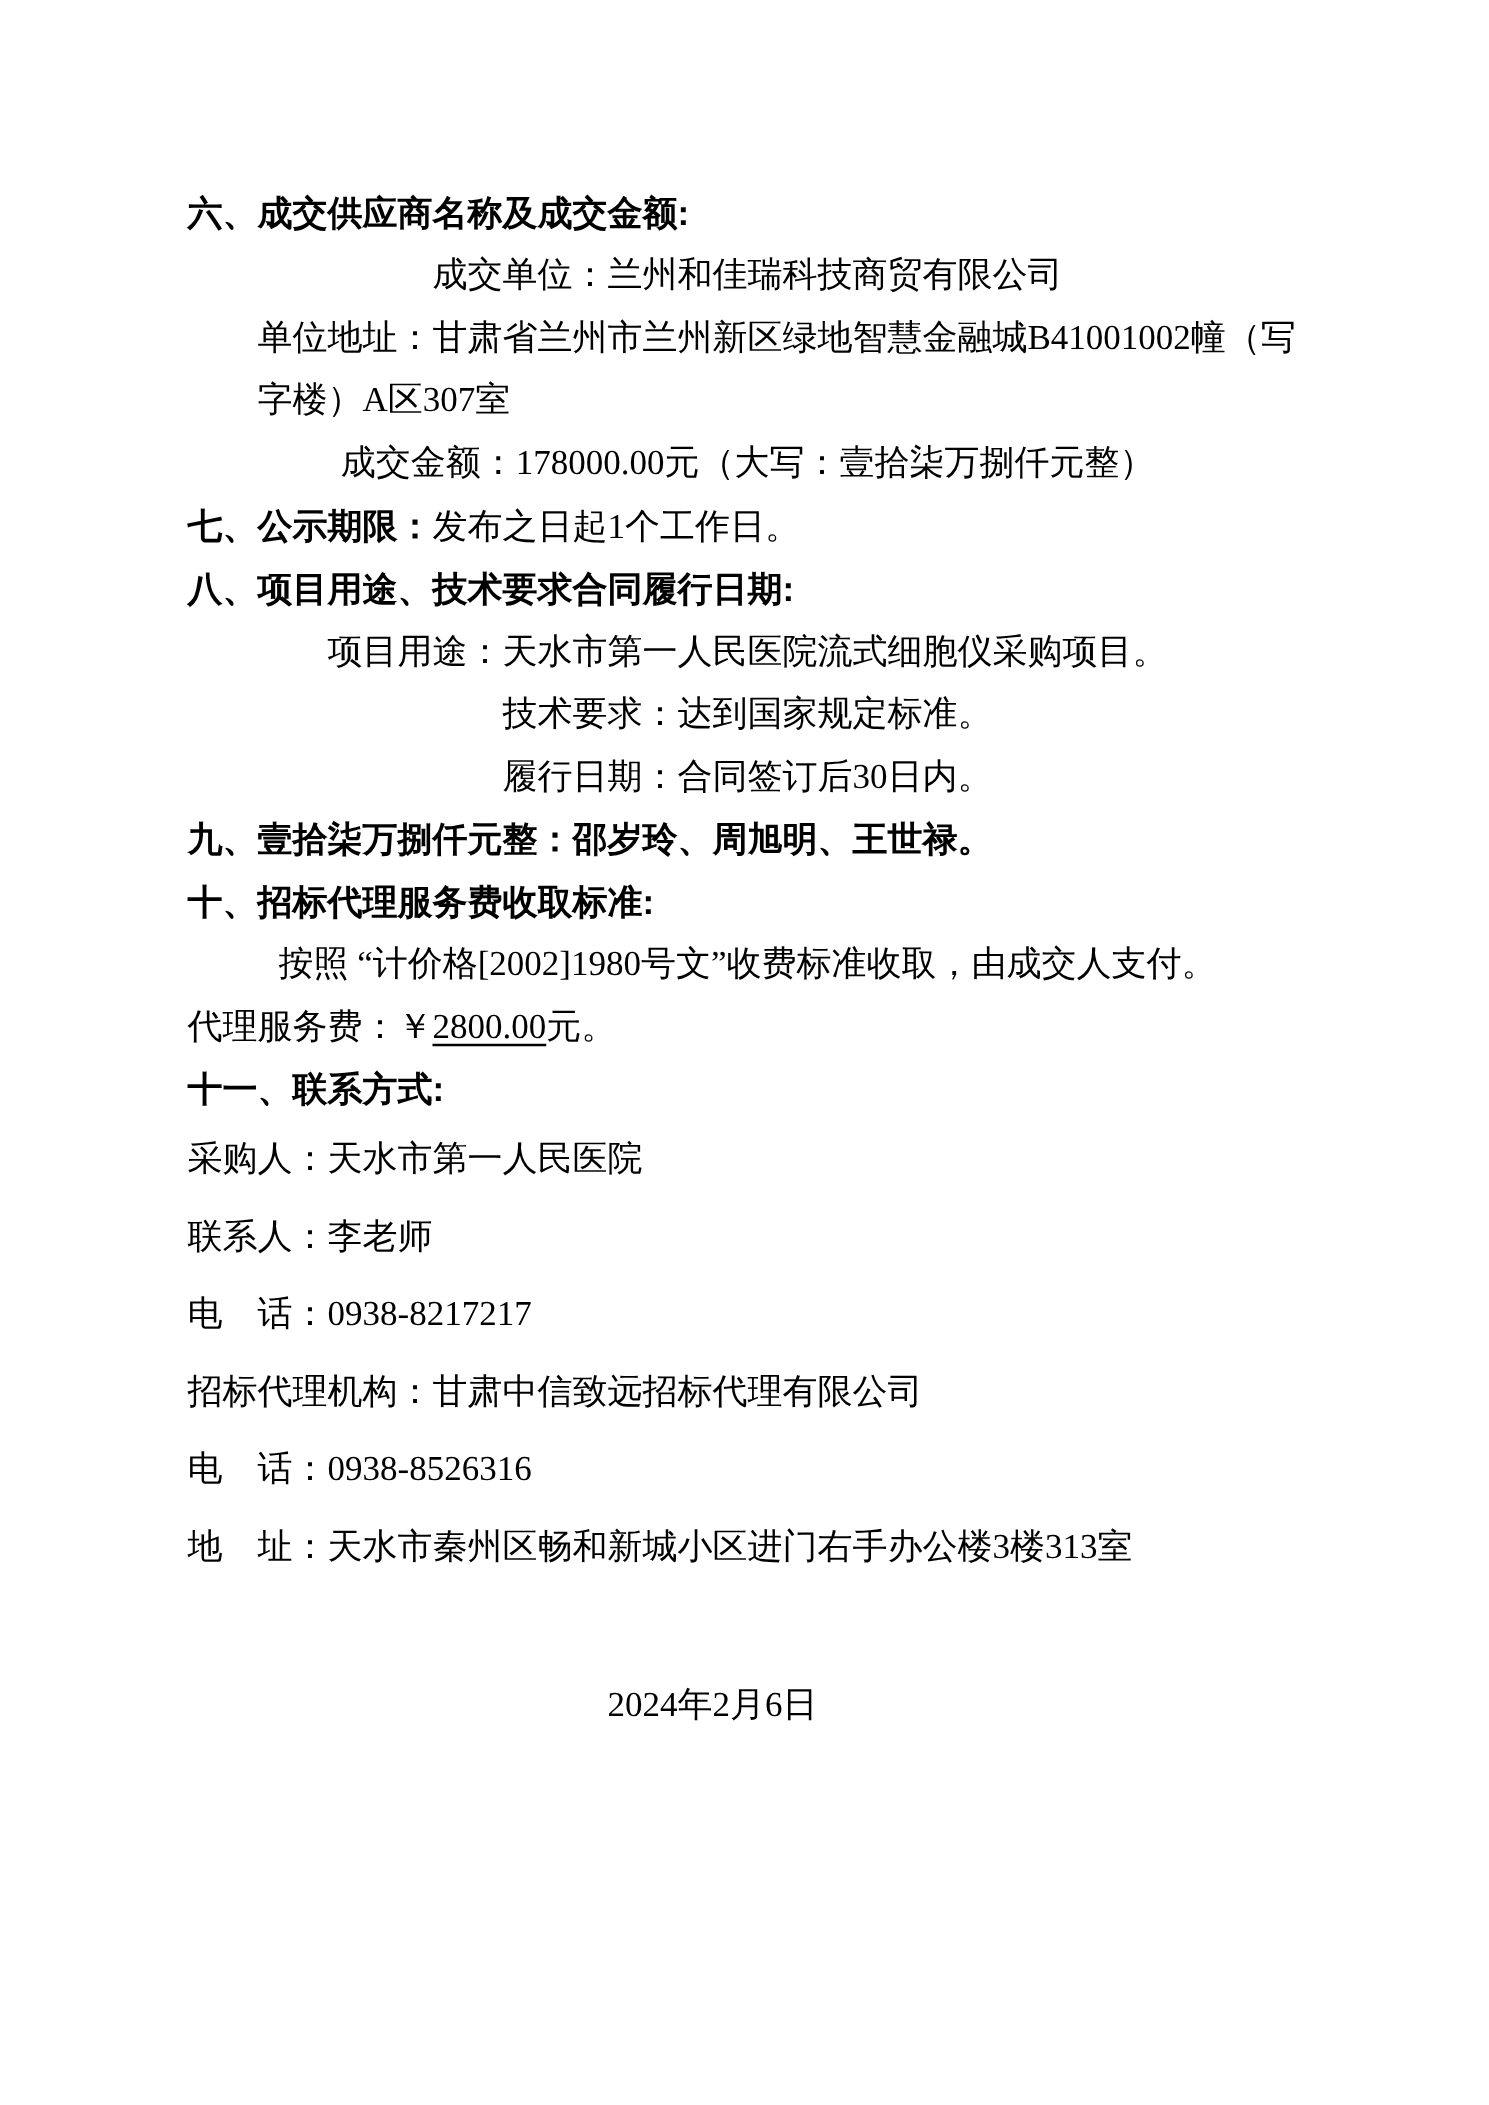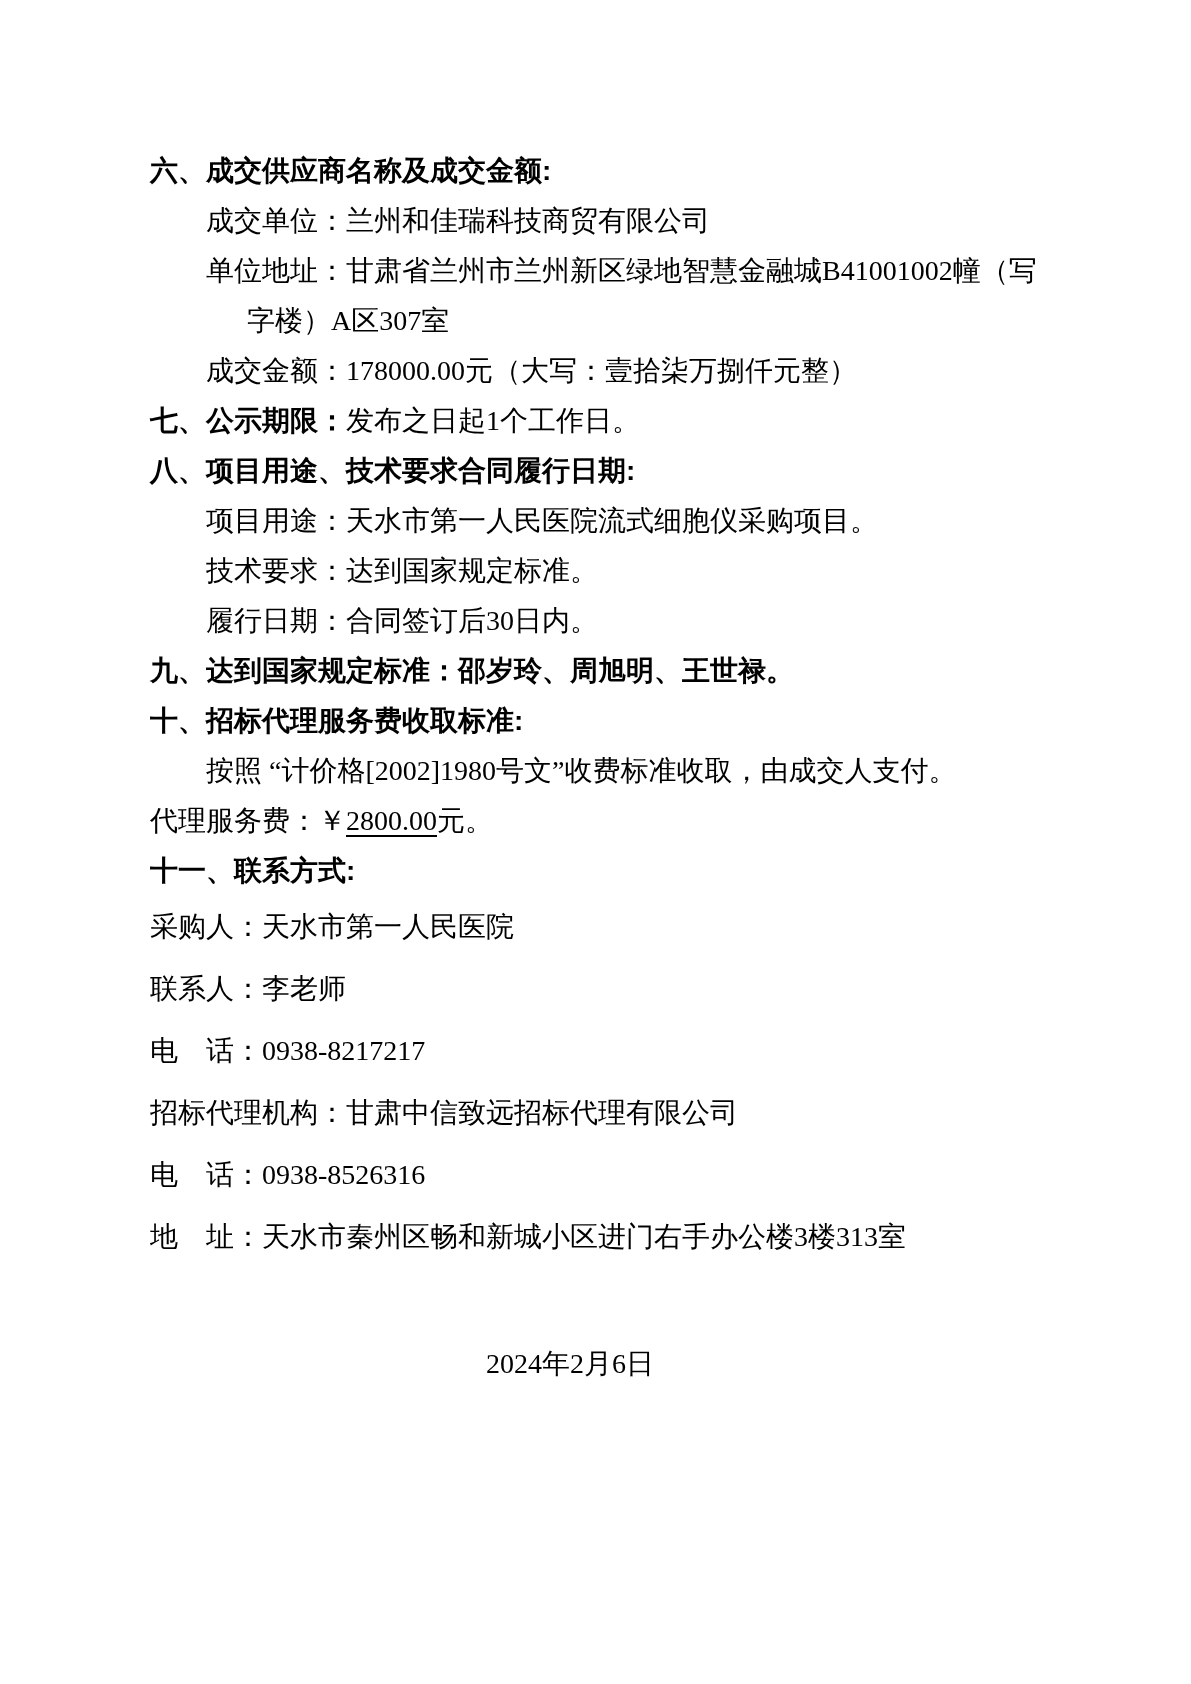--- a/index.html
+++ b/index.html
@@ -20,22 +20,22 @@
     white-space: nowrap;
   }
   .heading {
     font-family: "Liberation Sans", sans-serif;
     font-weight: bold;
   }
   .regular {
     font-family: "Liberation Serif", serif;
     font-weight: normal;
   }
-  .indent-body { margin-left: 56px; }      
-  .indent-wrap { margin-left: 97px; }     
+  .indent-body { margin-left: 56px; text-align: center; }      
+  .indent-wrap { margin-left: 56px; }     
   .contact {
     line-height: 62px;
   }
   .fee-amount { text-decoration: underline; text-underline-offset: 5px; }
   .date-line {
     margin-top: 71px;
     line-height: 50px;
     text-align: center;
   }
 </style>
@@ -57,21 +57,21 @@
   <div class="line"><span class="heading">七、公示期限：</span><span class="regular">发布之日起1个工作日。</span></div>
 
   <div class="line heading">八、项目用途、技术要求合同履行日期:</div>
 
   <div class="line indent-body">项目用途：天水市第一人民医院流式细胞仪采购项目。</div>
 
   <div class="line indent-body">技术要求：达到国家规定标准。</div>
 
   <div class="line indent-body">履行日期：合同签订后30日内。</div>
 
-  <div class="line heading">九、达到国家规定标准：邵岁玲、周旭明、王世禄。</div>
+  <div class="line heading">九、壹拾柒万捌仟元整：邵岁玲、周旭明、王世禄。</div>
 
   <div class="line heading">十、招标代理服务费收取标准:</div>
 
   <div class="line indent-body">按照 “计价格[2002]1980号文”收费标准收取，由成交人支付。</div>
 
   <div class="line"><span>代理服务费：￥</span><span class="fee-amount">2800.00</span><span>元。</span></div>
 
   <div class="line heading">十一、联系方式:</div>
 
   <div class="line contact">采购人：天水市第一人民医院</div>

